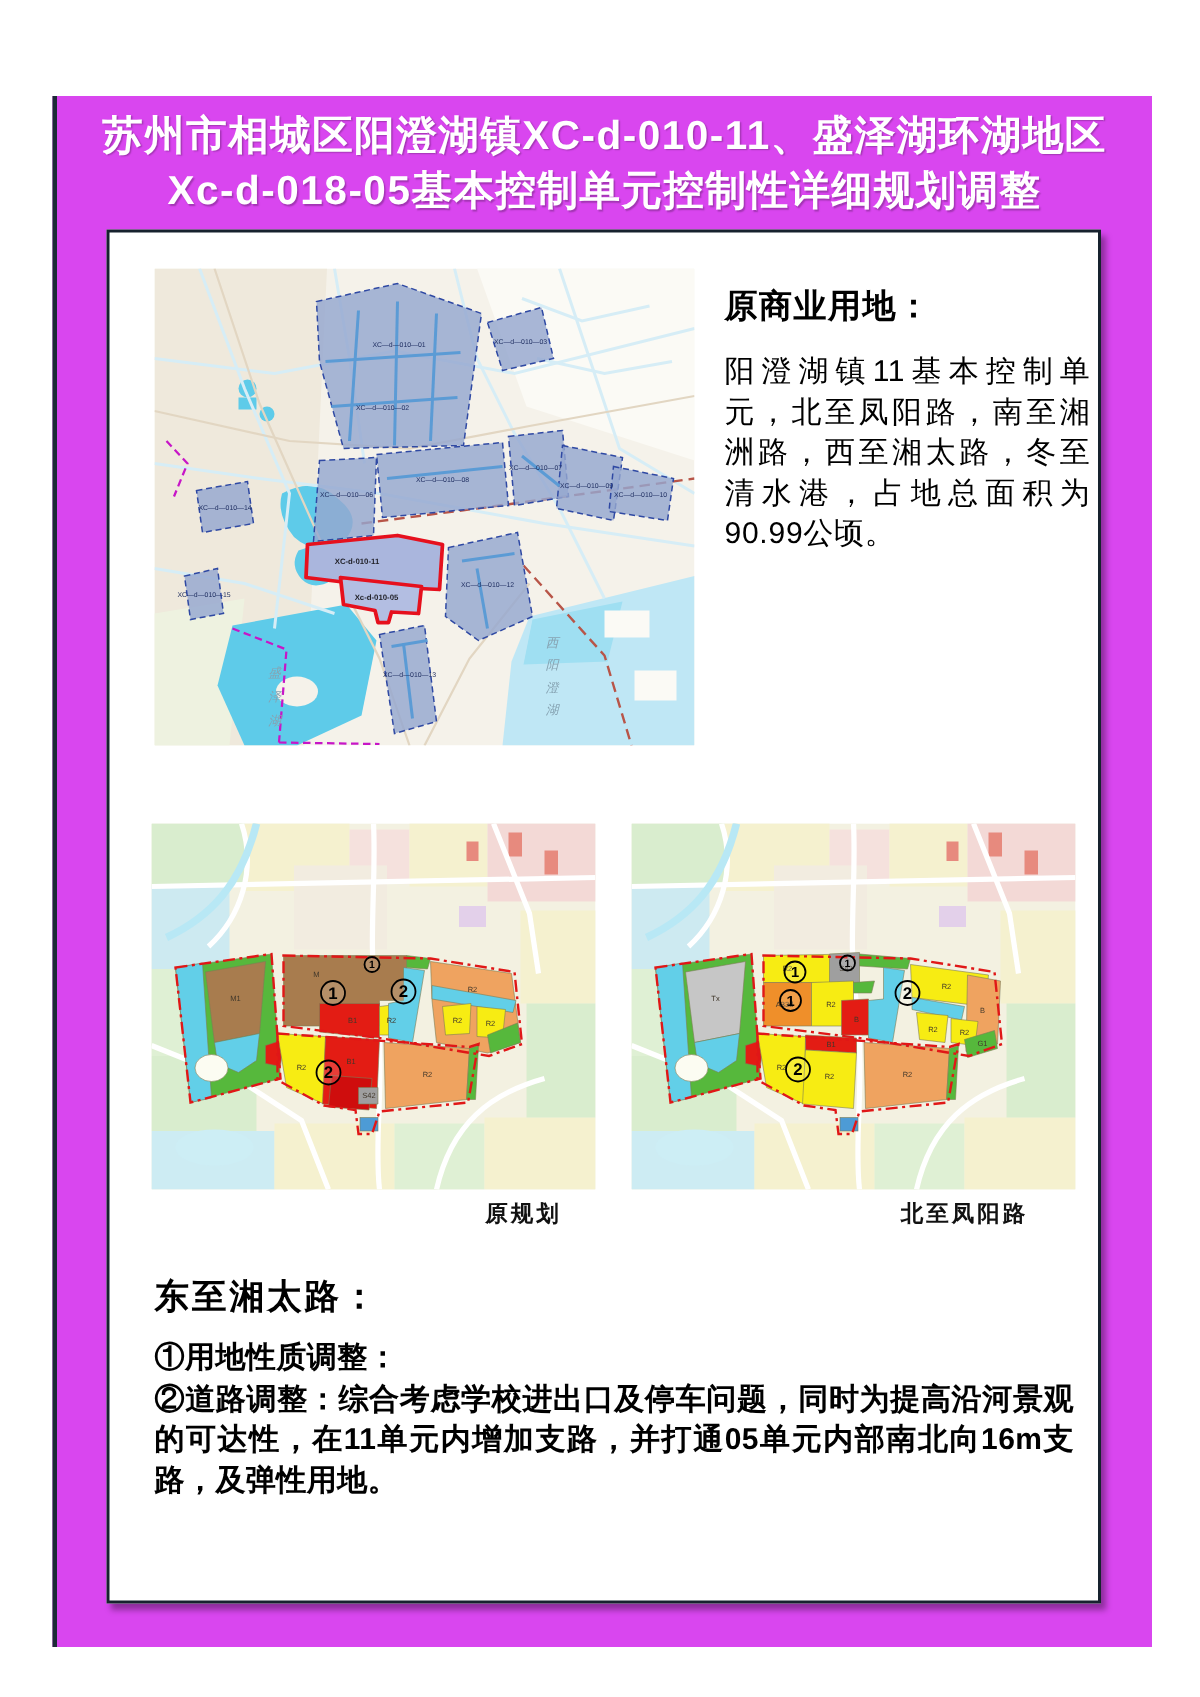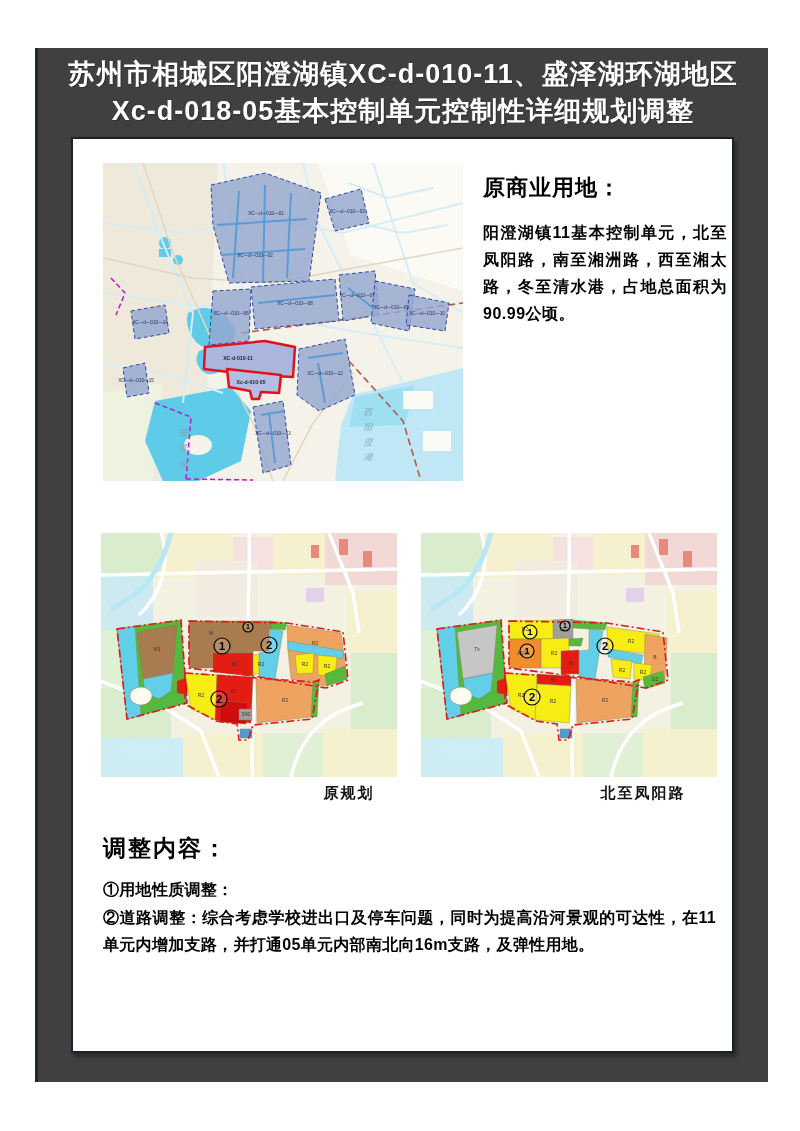--- a/index.html
+++ b/index.html
@@ -1,54 +1,54 @@
 <!DOCTYPE html>
 <html><head>
 <meta charset="utf-8">
 <style>
   html,body{margin:0;padding:0;}
   body{
     width:800px;height:1131px;position:relative;background:#ffffff;
     font-family:"Liberation Sans",sans-serif;overflow:hidden;
   }
   .panel{
-    position:absolute;left:35px;top:48px;width:730px;height:1034px;
-    background:#404040;border-left:3px solid #1c2a36;
+    position:absolute;left:35px;top:64px;width:730px;height:1034px;
+    background:#d946ef;border-left:3px solid #1c2a36;
   }
   .title{
     color:#ffffff;font-weight:bold;text-align:center;
     font-size:27px;line-height:37px;padding-top:8px;letter-spacing:1px;
     text-shadow:1px 1px 1px rgba(0,0,0,.25);
   }
   .content-box{
     position:absolute;left:33px;top:89px;width:659px;height:912px;
     background:#ffffff;border:2px solid #17222e;
     box-shadow:3px 4px 4px rgba(0,0,0,.35);
   }
   .loc-map{position:absolute;left:30px;top:24px;width:360px;height:318px;}
   .loc-map svg,.plan svg{display:block;width:100%;height:100%;}
   .loc-caption{
     position:absolute;left:60px;top:347px;width:600px;text-align:center;
     font-size:15px;font-weight:bold;color:#111;letter-spacing:2px;
   }
   .scope{position:absolute;left:410px;top:34px;width:244px;color:#000;}
   .scope h2{font-size:22px;margin:0 0 16px 0;font-weight:bold;letter-spacing:1px;}
-  .scope p{font-size:16px;font-weight:bold;line-height:27px;margin:0;text-align:justify;letter-spacing:0.5px;}
+  .scope p{font-size:20px;font-weight:normal;line-height:27px;margin:0;text-align:justify;letter-spacing:0.5px;}
   .plan{position:absolute;top:394px;width:296px;height:244px;}
   .plan-left{left:28px;}
   .plan-right{left:348px;}
   .plan-caption{
     position:absolute;top:645px;transform:translateX(-50%);
     font-size:15px;font-weight:bold;color:#111;letter-spacing:2px;white-space:nowrap;
   }
   .cap-left{left:276px;}
   .cap-right{left:570px;}
   .content-sec{position:absolute;left:30px;top:694px;width:613px;color:#000;}
   .content-sec h2{font-size:23px;margin:0 0 12px 0;font-weight:bold;letter-spacing:2px;}
-  .content-sec p{font-size:16px;font-weight:bold;line-height:27px;margin:0;text-align:justify;letter-spacing:0.3px;}
+  .content-sec p{font-size:20px;font-weight:bold;line-height:27px;margin:0;text-align:justify;letter-spacing:0.3px;}
   .content-sec p.item-title{margin-bottom:1px;}
   
   .lbl-unit text{font-size:4.6px;fill:#1c2b5e;font-family:"Liberation Sans",sans-serif;text-anchor:middle;}
   .lbl-hl text{font-size:5.2px;fill:#23232a;font-weight:bold;text-anchor:middle;}
   .lbl-lake text{font-size:8.5px;fill:#86a3b2;text-anchor:middle;font-style:italic;}
   .lbl-parcel text{font-size:5px;fill:#40372a;text-anchor:middle;}
   .mk circle{fill:rgba(255,255,255,.15);stroke:#000;stroke-width:1.2;}
   .mk text{fill:#000;font-weight:bold;text-anchor:middle;font-family:"Liberation Sans",sans-serif;}
 </style>
 </head>
@@ -361,19 +361,19 @@
             <circle cx="111" cy="164" r="8"></circle>
             <text x="111" y="167.84" font-size="11.2">2</text>
           </g>
       </svg>
     </div>
 
     <div class="plan-caption cap-left">原规划</div>
     <div class="plan-caption cap-right">北至凤阳路</div>
 
     <div class="content-sec">
-      <h2>调整内容：</h2>
+      <h2>东至湘太路：</h2>
       <p class="item-title">①用地性质调整：</p>
       <p>②道路调整：综合考虑学校进出口及停车问题，同时为提高沿河景观的可达性，在11单元内增加支路，并打通05单元内部南北向16m支路，及弹性用地。</p>
     </div>
 
   </div>
 </div>
 
 </body></html>

